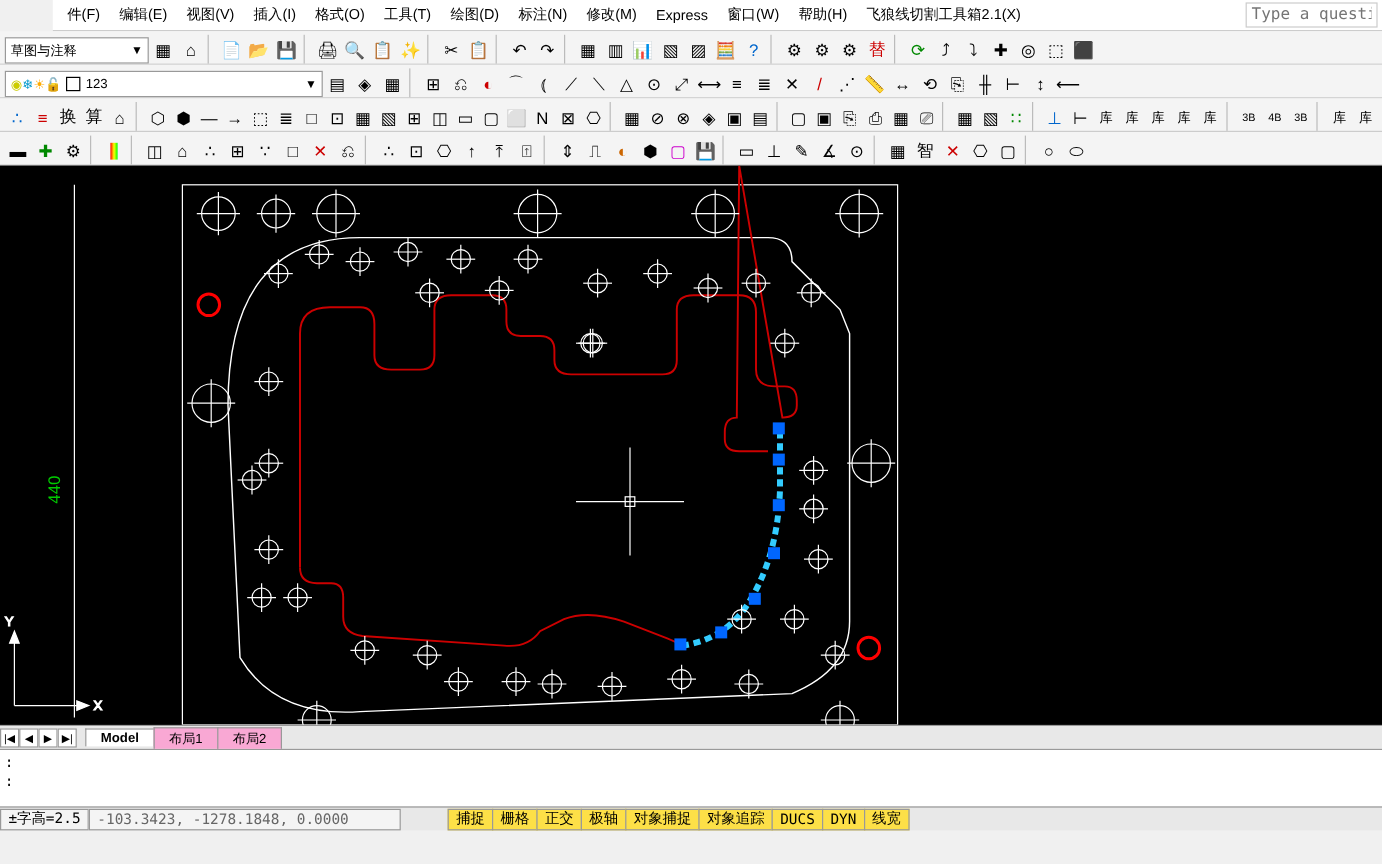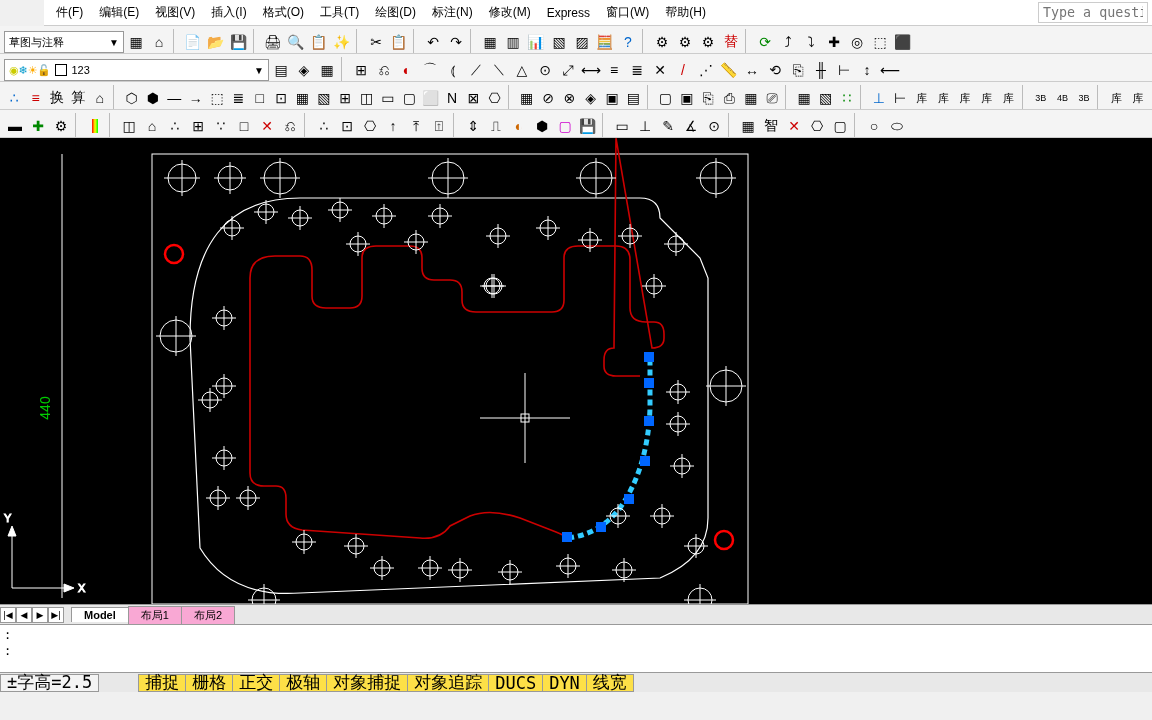--- a/index.html
+++ b/index.html
@@ -17,41 +17,42 @@
 .combo-small .dd { margin-left:auto; font-size:10px; }
 .ktxt { font-size: 11px; padding: 0 2px; }
 .canvas-area { position: relative; background: #fff; height: 466px; display:flex; }
 #drawing { background: #000; flex:1; }
 .tabs-row { display: flex; align-items: center; background: #e8e8e8; height: 20px; border-top: 1px solid #999; font-size: 11px; }
 .tab-nav-btn { width: 16px; height: 16px; border: 1px solid #999; background: #fff; display:inline-flex; align-items:center; justify-content:center; font-size:9px; cursor:pointer; }
 .tab { padding: 1px 12px; border: 1px solid #999; border-bottom: none; background: #fff; margin-left: -1px; cursor: pointer; font-family: Liberation Sans, sans-serif; }
 .tab.active { background: #fff; font-weight: bold; }
 .tab.inactive { background: #f9a8d4; }
 .cmd-area { background: #fff; border-top: 1px solid #999; height: 48px; font-family: monospace; font-size: 12px; padding: 2px 4px; line-height: 16px; }
-.status-bar { display: flex; align-items: center; height: 20px; background: #e8e8e8; border-top: 1px solid #999; font-size: 17px; }
+.status-bar { display: flex; align-items: center; height: 20px; background: #e8e8e8; border-top: 1px solid #999; font-size: 12px; }
 .status-cell { border: 1px solid #999; padding: 1px 6px; background: #f4f4f4; height: 18px; display:inline-flex; align-items:center; font-family: monospace; }
 .status-cell.coords { width: 260px; color:#666; }
 .status-toggle { border: 1px solid #999; padding: 1px 6px; background: #fde047; height: 18px; display:inline-flex; align-items:center; cursor:pointer; margin-left:-1px; font-family: "SimSun", monospace; }
 </style>
 </head>
 <body>
 
 <div class="menubar">
   <span class="menu-item">件(F)</span>
   <span class="menu-item">编辑(E)</span>
   <span class="menu-item">视图(V)</span>
   <span class="menu-item">插入(I)</span>
   <span class="menu-item">格式(O)</span>
   <span class="menu-item">工具(T)</span>
   <span class="menu-item">绘图(D)</span>
   <span class="menu-item">标注(N)</span>
   <span class="menu-item">修改(M)</span>
   <span class="menu-item">Express</span>
   <span class="menu-item">窗口(W)</span>
   <span class="menu-item">帮助(H)</span>
+  <span class="menu-item">飞狼线切割工具箱2.1(X)</span>
   <span class="spacer"></span>
   <input class="search-box" placeholder="Type a questi" style="">
 </div>
 
 <div class="toolbar-row">
   <div class="combo-small" style="width:120px;">
     <span>草图与注释</span>
     <span class="dd">▼</span>
   </div>
   <span class="tb-btn">▦</span>
@@ -535,20 +536,21 @@
   <span class="tab inactive">布局2</span>
 </div>
 
 <div class="cmd-area">
   <div>:</div>
   <div>:</div>
 </div>
 
 <div class="status-bar">
   <span class="status-cell">±字高=2.5</span>
+  <span class="status-cell coords">-103.3423, -1278.1848, 0.0000</span>
   <span style="width:40px;"></span>
   <span class="status-toggle">捕捉</span>
   <span class="status-toggle">栅格</span>
   <span class="status-toggle">正交</span>
   <span class="status-toggle">极轴</span>
   <span class="status-toggle">对象捕捉</span>
   <span class="status-toggle">对象追踪</span>
   <span class="status-toggle">DUCS</span>
   <span class="status-toggle">DYN</span>
   <span class="status-toggle">线宽</span>

